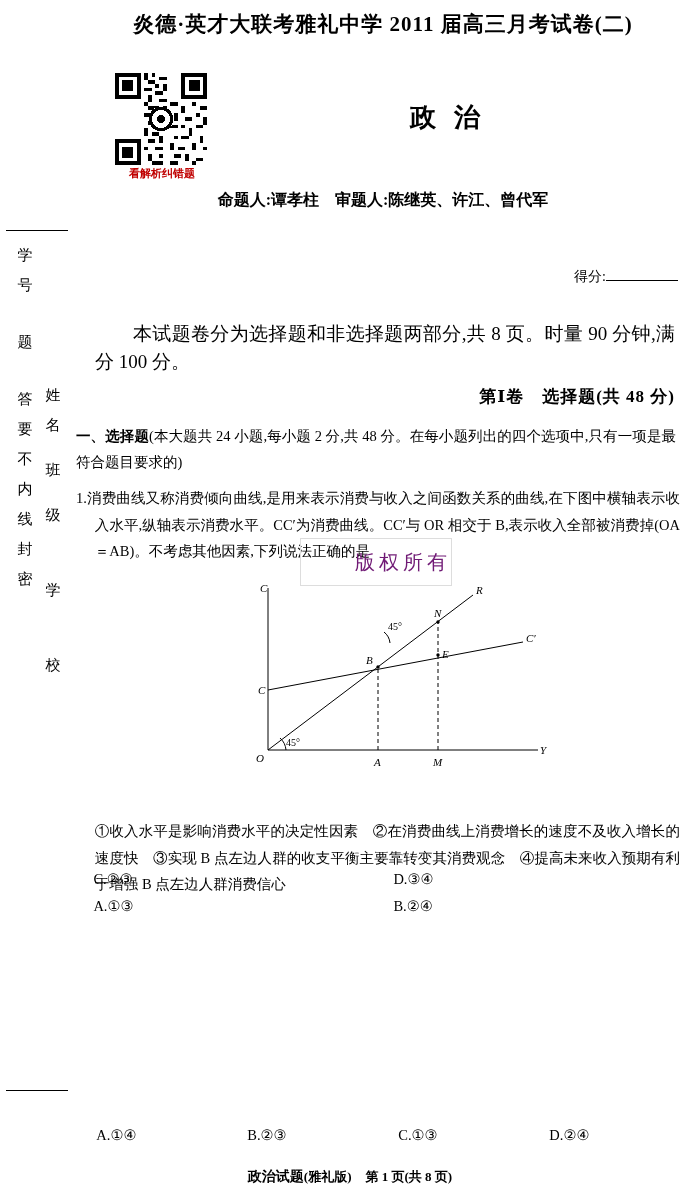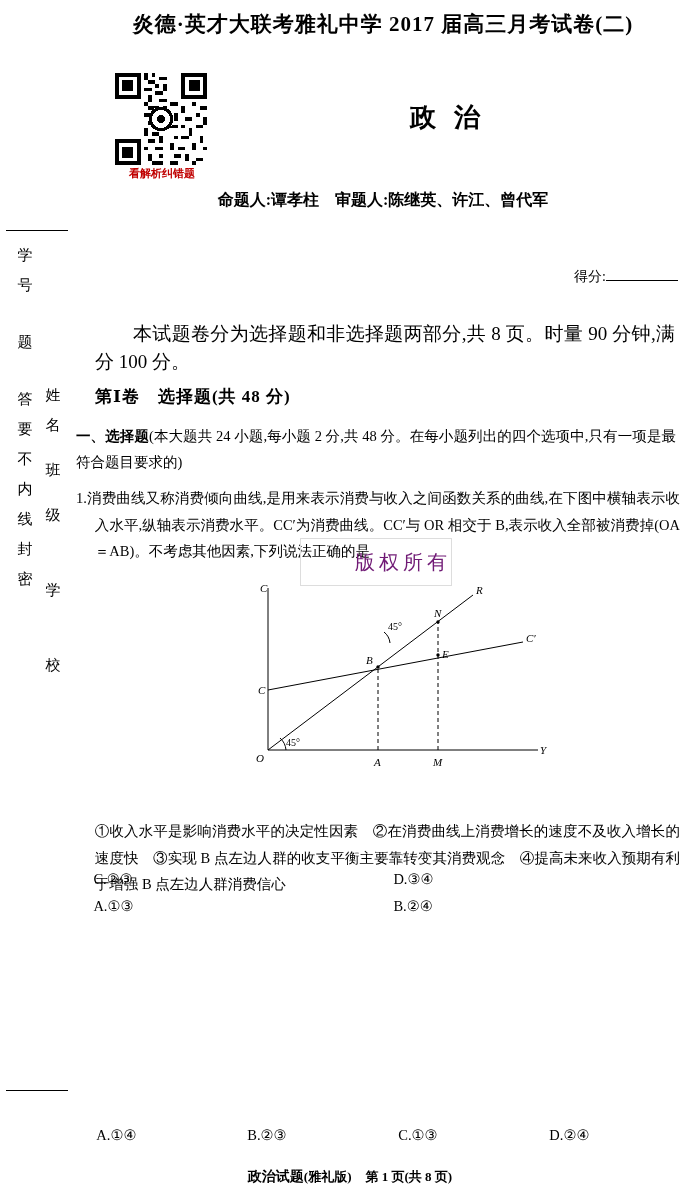--- a/index.html
+++ b/index.html
@@ -130,21 +130,21 @@
     line-height: 28px;
     text-align: justify;
   }
   .indent2 { text-indent: 2em; }
 
   .part-title {
     position: absolute;
     left: 95px;
     top: 385px;
     width: 580px;
-    text-align: left;
+    text-align: right;
     font-size: 17px;
     font-weight: bold;
     letter-spacing: 1px;
   }
 
   .sec1 {
     position: absolute;
     left: 76px;
     top: 423px;
     width: 600px;
@@ -267,21 +267,21 @@
       <span style="display:block;line-height:2.0;margin-top:140px;">姓</span>
       <span style="display:block;line-height:2.0;">名</span>
       <span style="display:block;line-height:4.0;">班</span>
       <span style="display:block;line-height:2.0;">级</span>
       <span style="display:block;line-height:8.0;">学</span>
       <span style="display:block;line-height:2.0;">校</span>
     </div>
   </div>
 
   <div class="title-row">
-    <div class="title-main">炎德·英才大联考雅礼中学 2017 届高三月考试卷(二)</div>
+    <div class="title-main">炎德·英才大联考雅礼中学 2011 届高三月考试卷(二)</div>
   </div>
 
   <div class="qr-box">
     <svg viewBox="0 0 25 25" width="92" height="92" shape-rendering="crispEdges">
       <rect width="25" height="25" fill="#fff"></rect>
       <g fill="#000">
         <rect x="0" y="0" width="7" height="1"></rect>
           <rect x="0" y="0" width="1" height="7"></rect>
         <rect x="6" y="0" width="1" height="7"></rect>
           <rect x="0" y="6" width="7" height="1"></rect>

